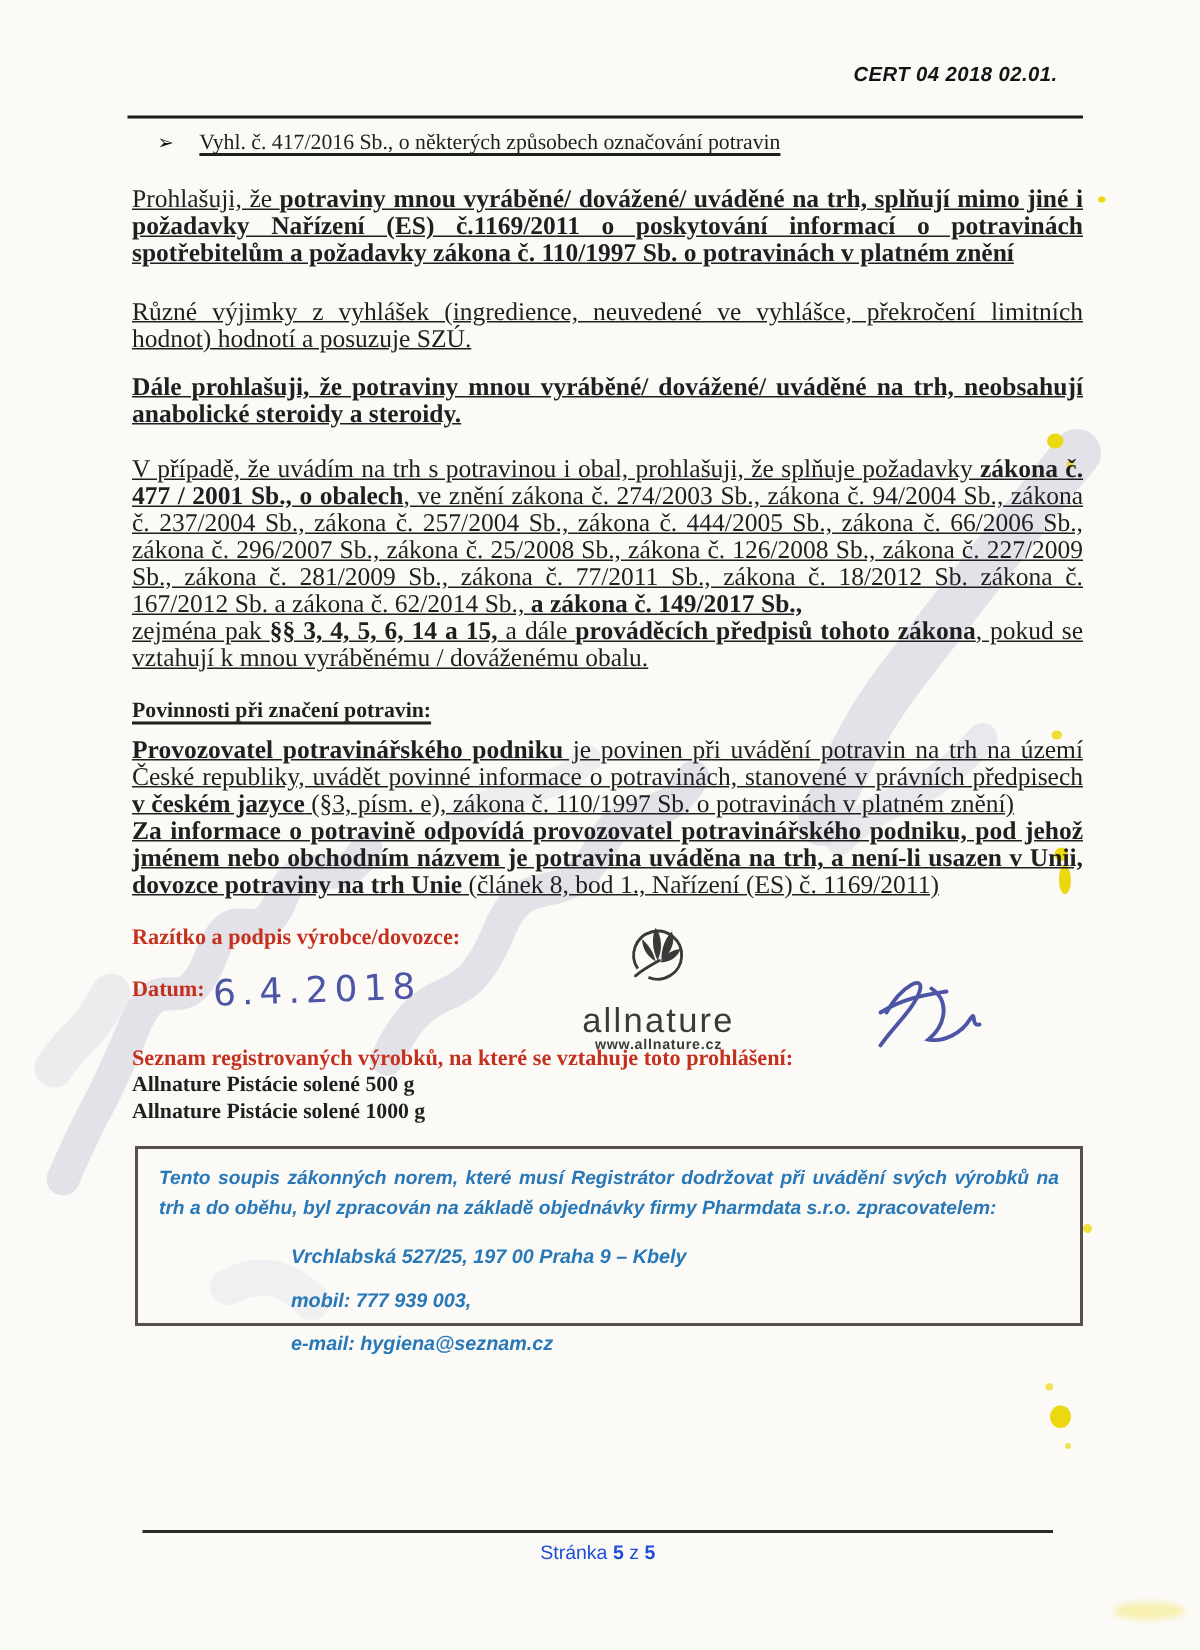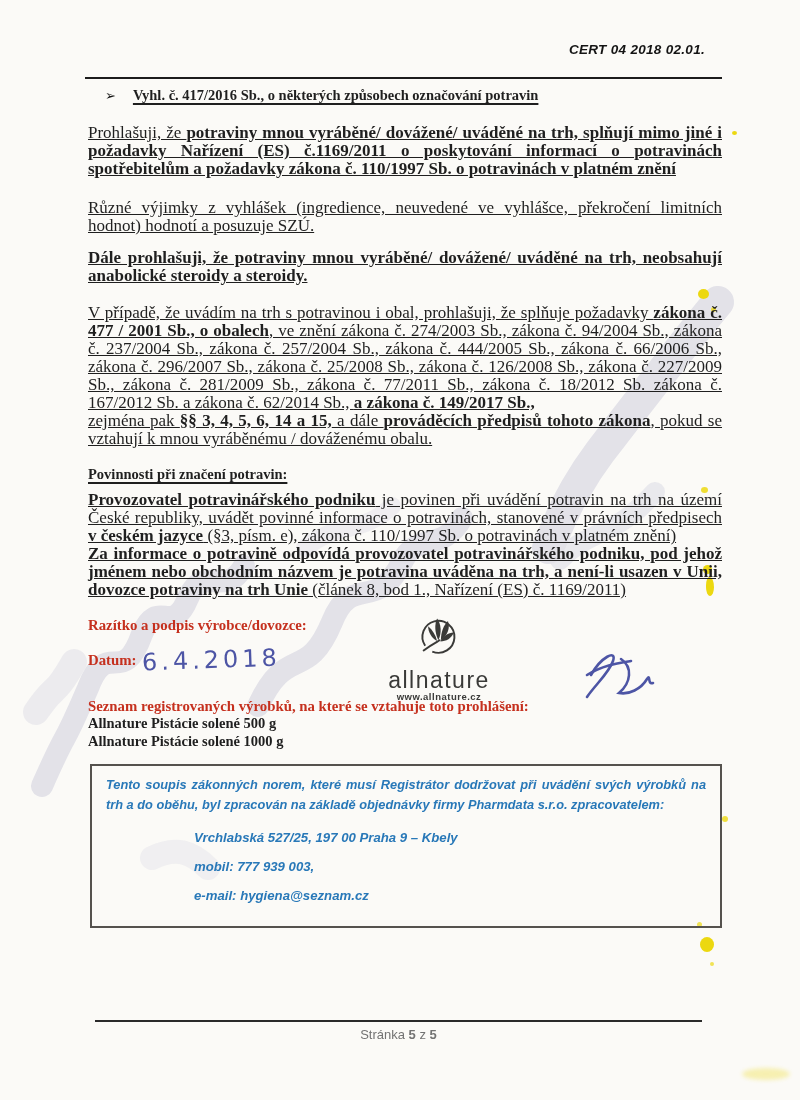--- a/index.html
+++ b/index.html
@@ -16,21 +16,21 @@
   .header-code {
     position:absolute; top:42px; right:95px;
     font-family:"Liberation Sans", sans-serif; font-style:italic; font-weight:600;
     font-size:13.5px; color:#141414; letter-spacing:.3px;
   }
   .rule-top { position:absolute; left:85px; top:77px; width:637px; height:2px; background:#1c1c1c; }
 
   .h-bullet { position:absolute; left:105px; top:87px; display:flex; align-items:baseline; gap:17px; }
   .h-bullet .arrow { font-family:"DejaVu Sans", sans-serif; font-size:13px; color:#111; }
   .h-bullet .txt {
-    font-weight:bold; font-size:14.5px;
+    font-weight:normal; font-size:14.5px;
     text-decoration:underline; text-underline-offset:3px; text-decoration-thickness:1.5px;
   }
 
   .para {
     position:absolute; left:88px; width:634px;
     font-size:17px; line-height:18px; text-align:justify;text-decoration:underline;
   }
   .b { font-weight:bold; }
   .h-under {
     position:absolute; left:88px; font-weight:bold; font-size:14.5px;
@@ -57,33 +57,33 @@
     font-family:"Liberation Sans", sans-serif; color:#2e2e2c; }
   .company .cname { font-size:13.5px; font-weight:bold; letter-spacing:.3px; }
   .company .cline { font-size:9.8px; font-weight:600; line-height:13.2px; color:#3c3c3a; }
 
   .signature { position:absolute; left:577px; top:645px; z-index:4; }
 
   .seznam-h { position:absolute; left:88px; top:698px; font-size:14.8px; }
   .products { position:absolute; left:88px; top:715px; font-size:14.5px; font-weight:bold; line-height:17.5px; }
 
   .notice-box {
-    position:absolute; left:90px; top:764px; width:632px; height:164px;
+    position:absolute; left:90px; top:764px; width:632px; height:120px;
     border:2px solid #55524e; background:transparent;
     font-family:"Liberation Sans", sans-serif; font-style:italic; color:#2878b8;
     padding:9px 14px 0 14px;
   }
   .notice-box .intro { font-size:12.8px; font-weight:600; line-height:20px; text-align:justify; }
   .notice-box .cline { font-size:13.2px; font-weight:bold; margin-left:88px; }
   .nb-1 { margin-top:13px; } .nb-2 { margin-top:15px; } .nb-3 { margin-top:14px; } .nb-4 { margin-top:14px; }
 
   .footer-rule { position:absolute; left:95px; top:1020px; width:607px; height:1.5px; background:#2a2a2a; }
   .footer-text {
     position:absolute; left:95px; top:1027px; width:607px; text-align:center;
-    font-family:"Liberation Sans", sans-serif; font-size:13px; color:#737373;
+    font-family:"Liberation Sans", sans-serif; font-size:13px; color:#1d4ed8;
   }
   .footer-text .num { font-weight:bold; }
 </style>
 </head>
 <body>
 
 <div class="page">
 
   <svg class="wm" width="800" height="1100" viewBox="0 0 800 1100">
     <g fill="none" stroke="#cfcedd" stroke-linecap="round" opacity="0.55">

